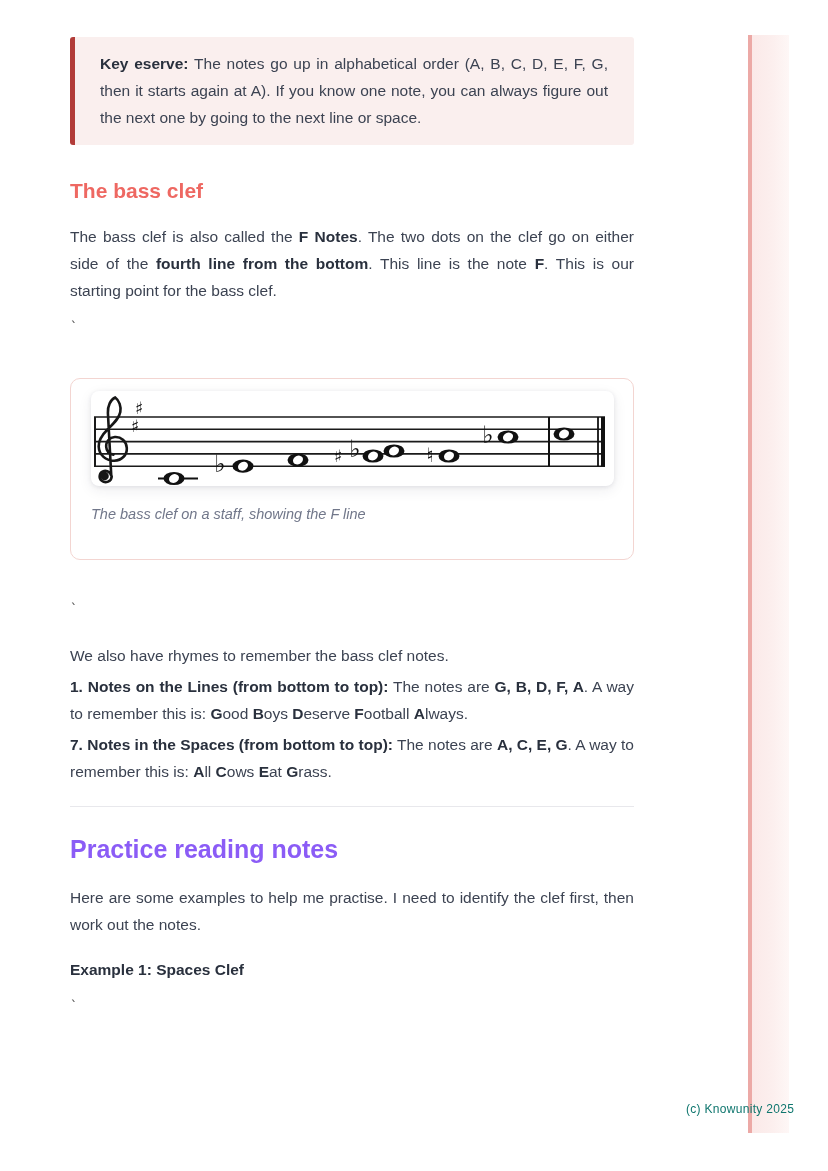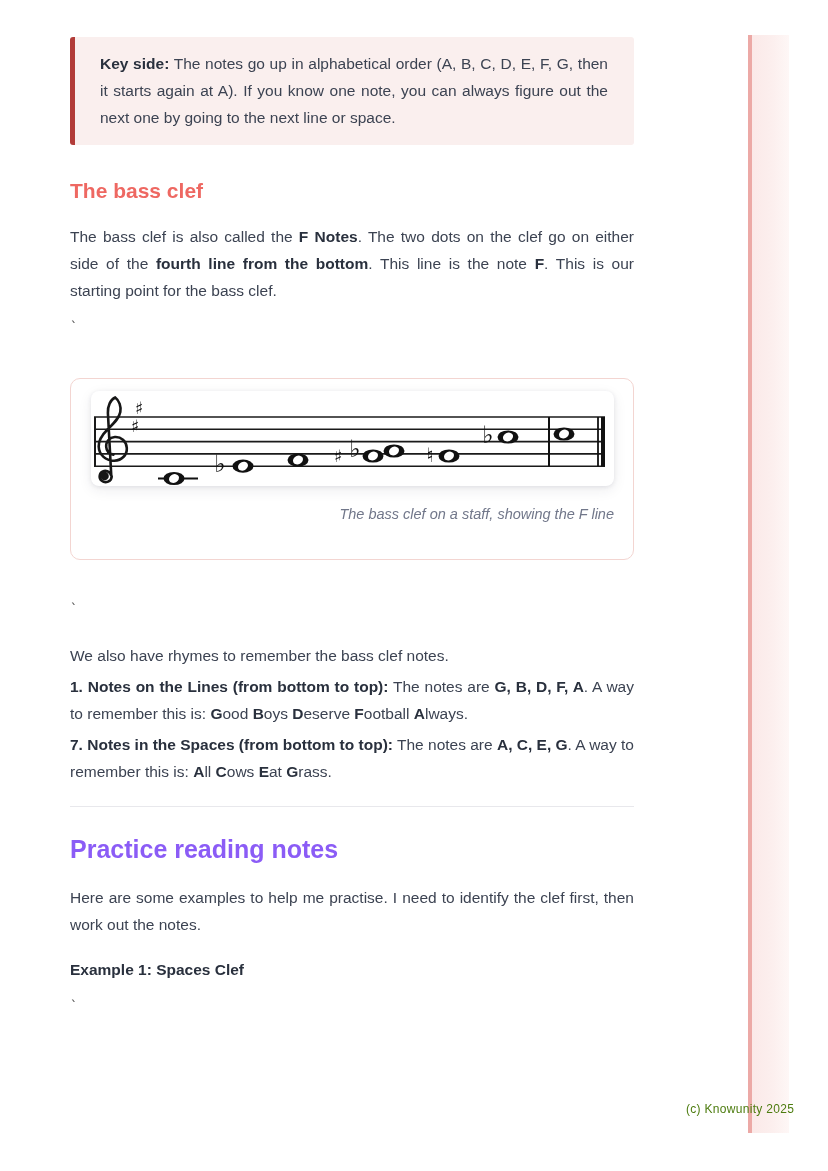--- a/index.html
+++ b/index.html
@@ -23,39 +23,39 @@
   p.tick{margin:14px 0 0;font-size:13px;color:#4a4a4a;font-family:"DejaVu Sans Mono",monospace;line-height:18px;}
   .figure-box{
     margin-top:42px;border:1.5px solid #f3d5d1;border-radius:10px;
     padding:12px 19px 36px 20px;
   }
   .staff-card{
     background:#ffffff;border-radius:8px;height:95px;
     box-shadow:0 1px 4px rgba(40,40,70,0.10), 0 4px 14px rgba(40,40,70,0.08);
   }
   .staff-card svg{display:block;width:100%;height:95px;}
-  .caption{margin-top:19px;text-align:right;font-style:italic;color:#71778a;font-size:14.5px;line-height:18px;}
+  .caption{margin-top:19px;text-align:left;font-style:italic;color:#71778a;font-size:14.5px;line-height:18px;}
   hr.divider{border:none;border-top:1px solid #e8e8ec;margin:21px 0 0;}
   p.example{font-weight:700;color:#29303d;font-size:15.5px;line-height:27px;margin:18px 0 0;}
   .edge-strip{
     position:absolute;left:748px;top:35px;width:41px;height:1098px;z-index:1;
     background:linear-gradient(to right,#eca9a6 0px,#eca9a6 4px,#fbe9e8 4px,#fcefee 60%,#fef7f6 100%);
   }
   .footer{
     position:absolute;top:1102px;left:686px;z-index:2;
-    font-size:12px;line-height:14px;color:#4d7c0f;letter-spacing:0.3px;
+    font-size:12px;line-height:14px;color:#0f766e;letter-spacing:0.3px;
   }
 </style>
 </head>
 <body>
 
 <div class="content">
 
   <div class="callout">
-    <span><span class="b">Key side:</span><span> The notes go up in alphabetical order (A, B, C, D, E, F, G, then it starts again at A). If you know one note, you can always figure out the next one by going to the next line or space.</span></span>
+    <span><span class="b">Key eserve:</span><span> The notes go up in alphabetical order (A, B, C, D, E, F, G, then it starts again at A). If you know one note, you can always figure out the next one by going to the next line or space.</span></span>
   </div>
 
   <h2 class="section">The bass clef</h2>
 
   <p class="body"><span>The bass clef is also called the </span><span class="b">F Notes</span><span>. The two dots on the clef go on either side of the </span><span class="b">fourth line from the bottom</span><span>. This line is the note </span><span class="b">F</span><span>. This is our starting point for the bass clef.</span></p>
 
   <p class="tick">`</p>
 
   <div class="figure-box">
     <div class="staff-card">

